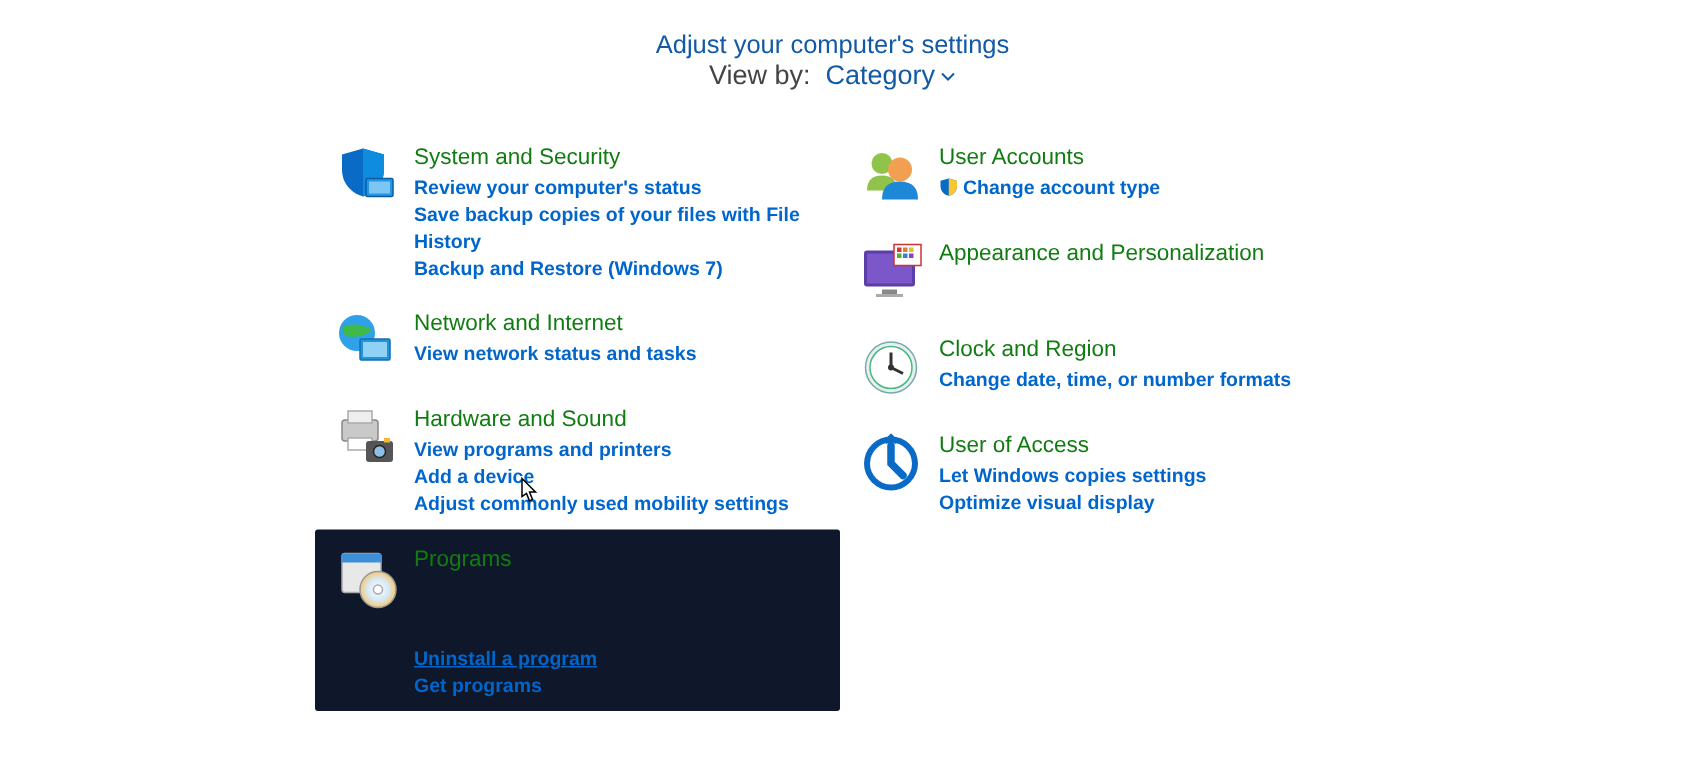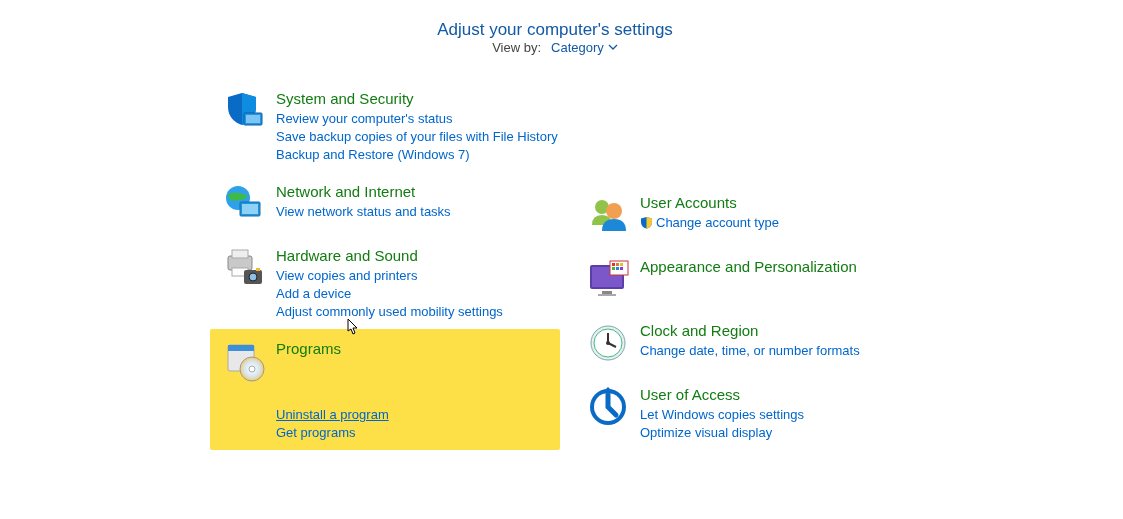--- a/index.html
+++ b/index.html
@@ -1,30 +1,30 @@
 <!DOCTYPE html>
 <html><head>
 <meta charset="utf-8">
 <style>
   html,body{margin:0;padding:0;width:1123px;height:519px;font-family:"Segoe UI",Arial,sans-serif;font-size:13px;color:#222;background:#fff;}
   .container{padding:20px 0 0 210px;}
   .header{display:flex;align-items:center;justify-content:space-between;width:690px;margin-bottom:24px;flex-direction:column;}
   .page-title{font-size:17px;color:#1259a6;}
-  .viewby{font-size:13px;color:#444;display:flex;align-items:center;gap:10px;}
+  .viewby{font-size:18px;color:#444;display:flex;align-items:center;gap:10px;}
   .viewby-value{color:#1259a6;cursor:pointer;display:flex;align-items:center;gap:4px;}
   .viewby-value svg{width:10px;height:10px;}
-  .cols{display:flex;gap:14px;align-items:flex-end;}
+  .cols{display:flex;gap:0;}
   .col{width:350px;}
   .item{display:flex;align-items:flex-start;padding:8px 0 8px 10px;border-radius:2px;}
-  .item.highlight{background:#fde047;width:340px;}
+  .item.highlight{background:#0f172a;width:340px;}
   .icon{width:48px;height:48px;flex:0 0 48px;display:flex;align-items:center;justify-content:center;}
   .content{padding-left:8px;padding-top:2px;}
   .cat-title{font-size:15px;color:#117c11;line-height:20px;margin-bottom:1px;}
   .cat-title.link{cursor:pointer;}
-  .sublink{font-size:13px;color:#0066cc;line-height:18px;cursor:pointer;display:block;}
+  .sublink{font-size:13px;color:#0066cc;line-height:18px;cursor:pointer;display:block;font-weight:bold;}
   .sublink.underline{text-decoration:underline;margin-top:47px;}
   .sublink .shield{display:inline-block;vertical-align:-2px;margin-right:3px;}
   .cursor{position:absolute;width:20px;height:24px;pointer-events:none;}
   .cursor svg{width:20px;height:24px;}
 </style>
 </head>
 <body>
 
 <div class="container">
   <div class="header">
@@ -80,21 +80,21 @@
               <rect x="6" y="10" width="24" height="14" rx="2" fill="#c9c9c9" stroke="#888"></rect>
               <rect x="10" y="4" width="16" height="8" fill="#eee" stroke="#aaa"></rect>
               <rect x="10" y="22" width="16" height="8" fill="#fff" stroke="#aaa"></rect>
               <rect x="22" y="24" width="18" height="14" rx="2" fill="#555"></rect>
               <circle cx="31" cy="31" r="4" fill="#8cc0e8" stroke="#222"></circle>
               <rect x="34" y="22" width="4" height="3" fill="#f7b733"></rect>
             </svg>
           </div>
           <div class="content">
             <div class="cat-title link">Hardware and Sound</div>
-            <span class="sublink"><span>View copies and printers</span></span>
+            <span class="sublink"><span>View programs and printers</span></span>
             <span class="sublink"><span>Add a device</span></span>
             <span class="sublink"><span>Adjust commonly used mobility settings</span></span>
           </div>
         </div>
         <div class="item highlight">
           <div class="icon">
             <svg width="44" height="44" viewBox="0 0 44 44">
               <rect x="6" y="6" width="26" height="26" rx="2" fill="#e8e8e8" stroke="#aaa"></rect>
               <rect x="6" y="6" width="26" height="6" fill="#3d90d8"></rect>
               <circle cx="30" cy="30" r="12" fill="url(#g1)" stroke="#999"></circle>

